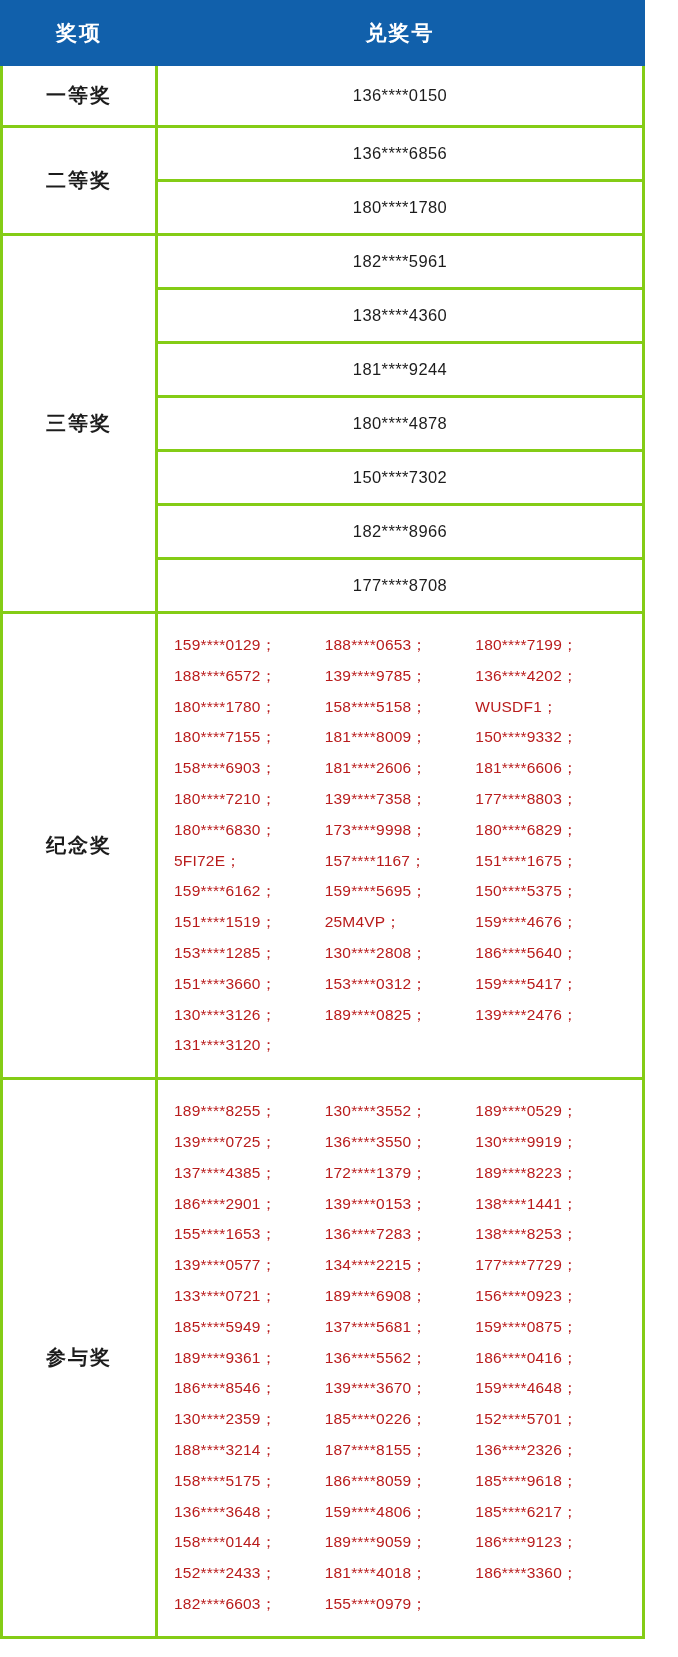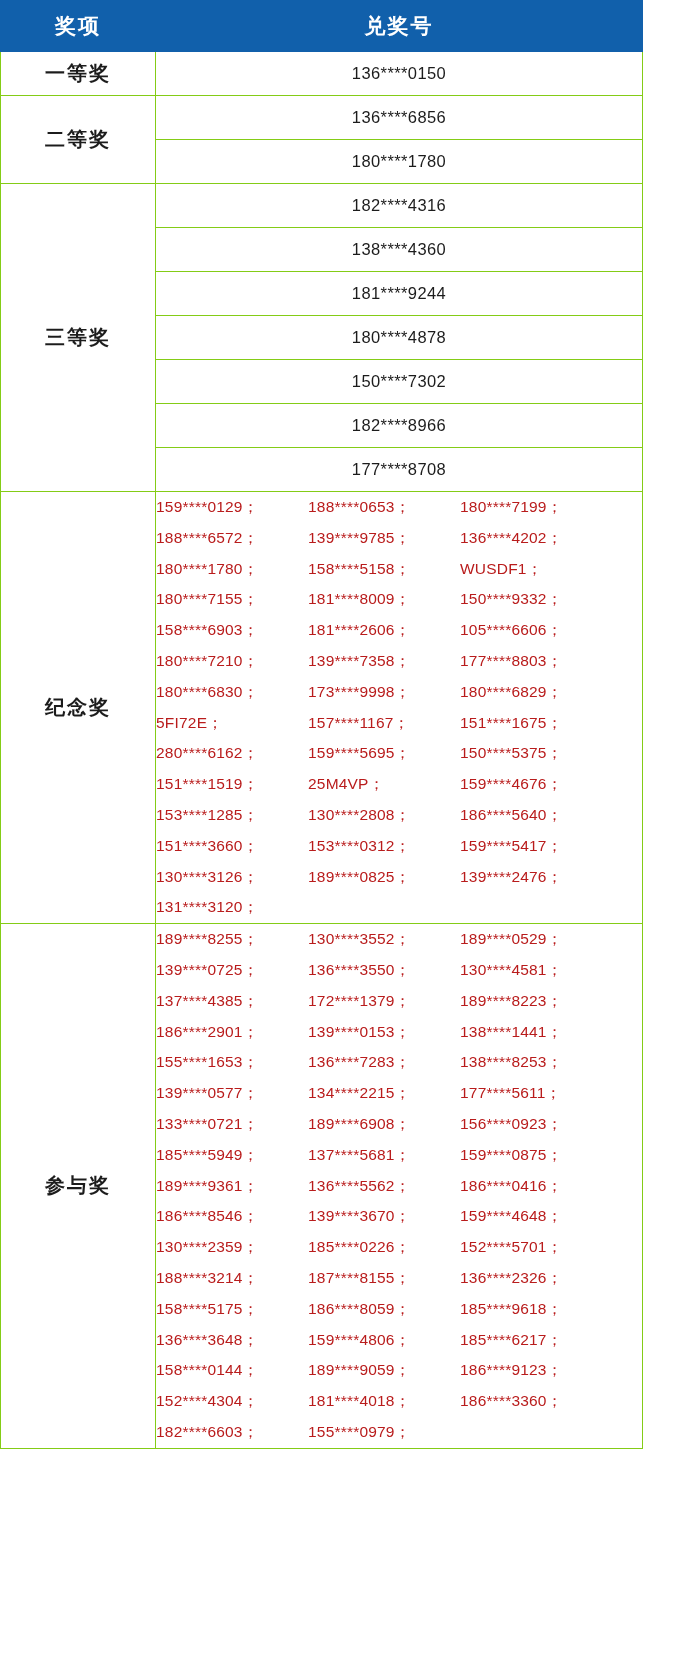--- a/index.html
+++ b/index.html
@@ -19,23 +19,23 @@
   table.prize-table {
     border-collapse: collapse;
     width: 642px;
     margin: 0;
     table-layout: fixed;
   }
   table.prize-table col.c1 { width: 155px; }
   table.prize-table col.c2 { width: 487px; }
 
   .prize-table th, .prize-table td {
-    border: 1px solid #84cc16;
+    border: 3px solid #84cc16;
     box-sizing: border-box;
-    padding: 0;
+    padding: 16px;
   }
   .prize-table thead th {
     background: #1160ab;
     color: #ffffff;
     font-size: 21px;
     font-weight: bold;
     letter-spacing: 2px;
     height: 51px;
     text-align: center;
     border-color: #1160ab;
@@ -99,21 +99,21 @@
         </tr>
         <tr>
           <td class="cat-cell" rowspan="2">二等奖</td>
           <td class="num-cell">136****6856</td>
         </tr>
         <tr>
           <td class="num-cell">180****1780</td>
         </tr>
         <tr>
           <td class="cat-cell" rowspan="7">三等奖</td>
-          <td class="num-cell">182****4316</td>
+          <td class="num-cell">182****5961</td>
         </tr>
         <tr>
           <td class="num-cell">138****4360</td>
         </tr>
         <tr>
           <td class="num-cell">181****9244</td>
         </tr>
         <tr>
           <td class="num-cell">180****4878</td>
         </tr>
@@ -146,39 +146,39 @@
                 <span>WUSDF1；</span>
               </div>
               <div class="num-row">
                 <span>180****7155；</span>
                 <span>181****8009；</span>
                 <span>150****9332；</span>
               </div>
               <div class="num-row">
                 <span>158****6903；</span>
                 <span>181****2606；</span>
-                <span>105****6606；</span>
+                <span>181****6606；</span>
               </div>
               <div class="num-row">
                 <span>180****7210；</span>
                 <span>139****7358；</span>
                 <span>177****8803；</span>
               </div>
               <div class="num-row">
                 <span>180****6830；</span>
                 <span>173****9998；</span>
                 <span>180****6829；</span>
               </div>
               <div class="num-row">
                 <span>5FI72E；</span>
                 <span>157****1167；</span>
                 <span>151****1675；</span>
               </div>
               <div class="num-row">
-                <span>280****6162；</span>
+                <span>159****6162；</span>
                 <span>159****5695；</span>
                 <span>150****5375；</span>
               </div>
               <div class="num-row">
                 <span>151****1519；</span>
                 <span>25M4VP；</span>
                 <span>159****4676；</span>
               </div>
               <div class="num-row">
                 <span>153****1285；</span>
@@ -208,41 +208,41 @@
           <td class="list-cell">
             <div class="num-grid">
               <div class="num-row">
                 <span>189****8255；</span>
                 <span>130****3552；</span>
                 <span>189****0529；</span>
               </div>
               <div class="num-row">
                 <span>139****0725；</span>
                 <span>136****3550；</span>
-                <span>130****4581；</span>
+                <span>130****9919；</span>
               </div>
               <div class="num-row">
                 <span>137****4385；</span>
                 <span>172****1379；</span>
                 <span>189****8223；</span>
               </div>
               <div class="num-row">
                 <span>186****2901；</span>
                 <span>139****0153；</span>
                 <span>138****1441；</span>
               </div>
               <div class="num-row">
                 <span>155****1653；</span>
                 <span>136****7283；</span>
                 <span>138****8253；</span>
               </div>
               <div class="num-row">
                 <span>139****0577；</span>
                 <span>134****2215；</span>
-                <span>177****5611；</span>
+                <span>177****7729；</span>
               </div>
               <div class="num-row">
                 <span>133****0721；</span>
                 <span>189****6908；</span>
                 <span>156****0923；</span>
               </div>
               <div class="num-row">
                 <span>185****5949；</span>
                 <span>137****5681；</span>
                 <span>159****0875；</span>
@@ -276,21 +276,21 @@
                 <span>136****3648；</span>
                 <span>159****4806；</span>
                 <span>185****6217；</span>
               </div>
               <div class="num-row">
                 <span>158****0144；</span>
                 <span>189****9059；</span>
                 <span>186****9123；</span>
               </div>
               <div class="num-row">
-                <span>152****4304；</span>
+                <span>152****2433；</span>
                 <span>181****4018；</span>
                 <span>186****3360；</span>
               </div>
               <div class="num-row">
                 <span>182****6603；</span>
                 <span>155****0979；</span>
                 <span></span>
               </div>
             </div>
           </td>

